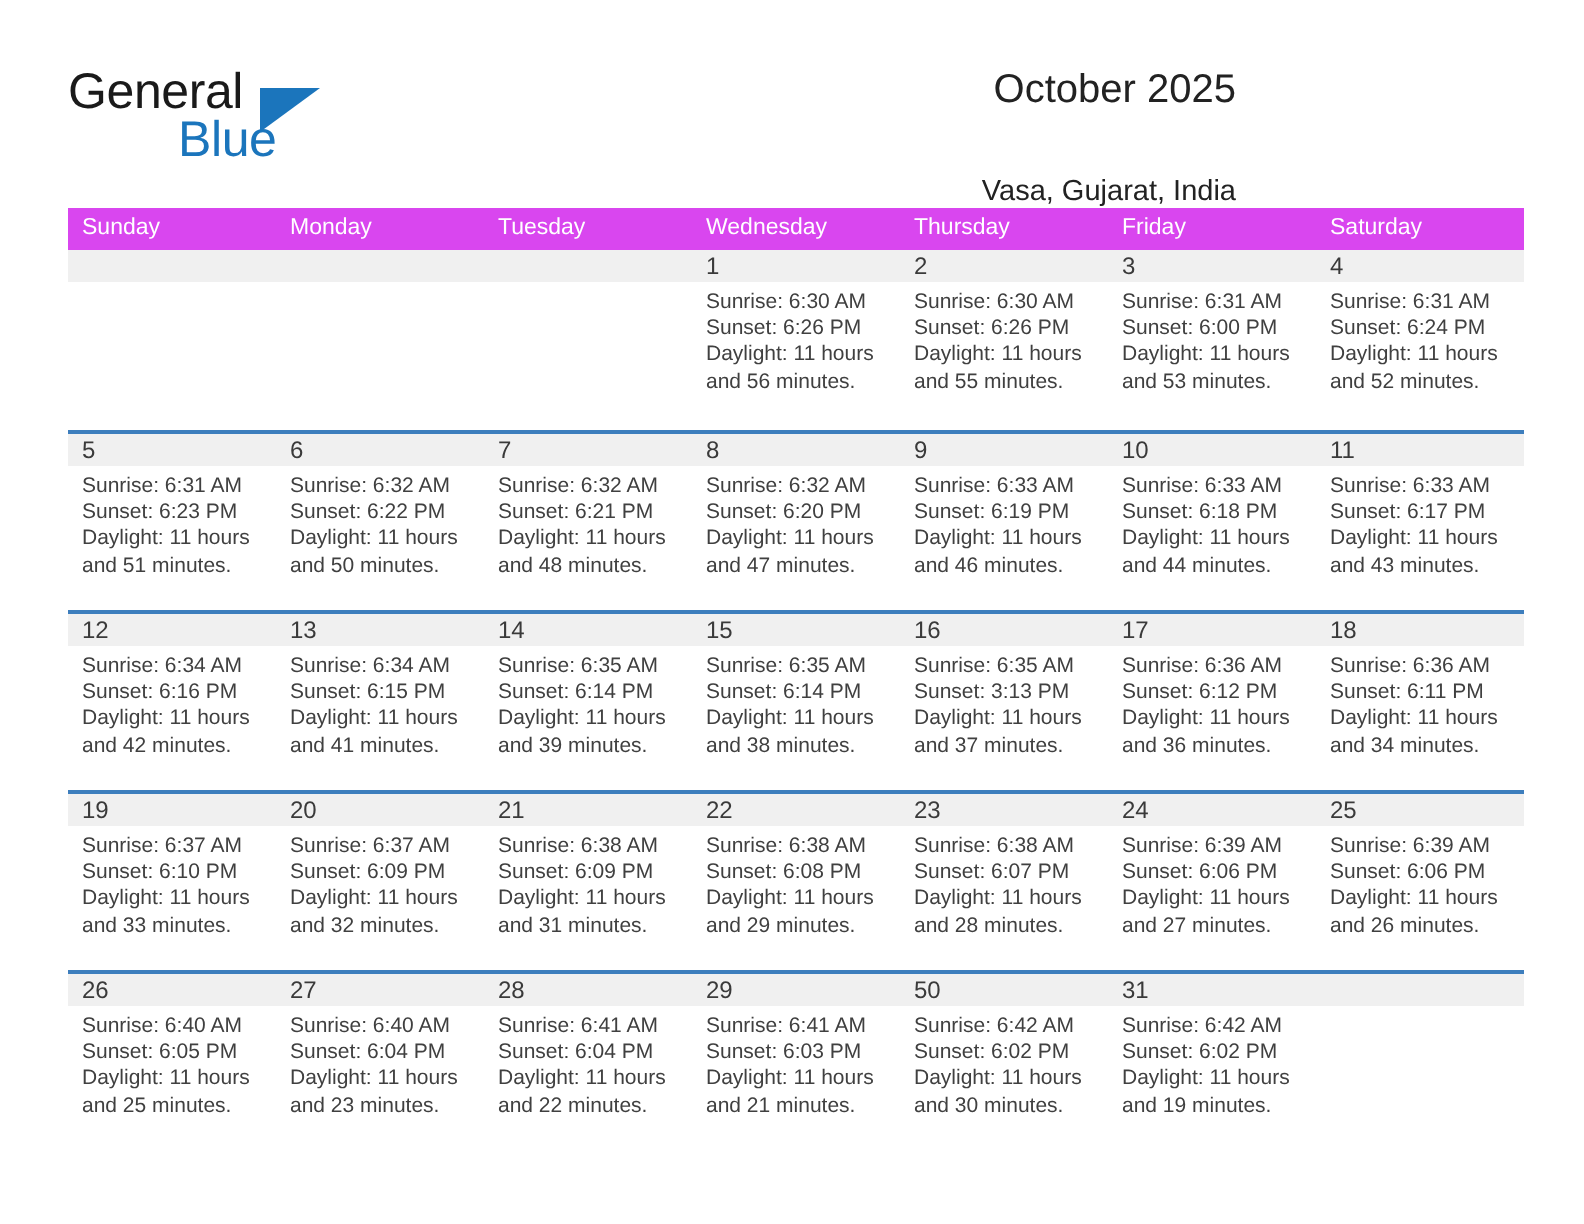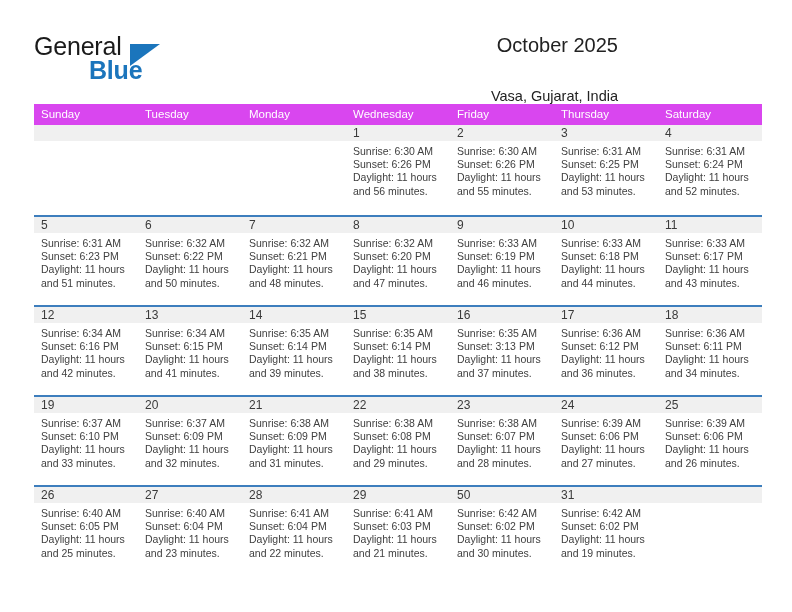--- a/index.html
+++ b/index.html
@@ -46,21 +46,20 @@
     font-family: "Liberation Sans", sans-serif;
   }
   .brand-blue {
     position: absolute;
     left: 55px;
     top: 24px;
     font-size: 25px;
     letter-spacing: -0.2px;
     color: #1b75bc;
     font-family: "Liberation Sans", sans-serif;
-    font-weight: bold;
   }
   .brand-tri {
     position: absolute;
     left: 96px;
     top: 12px;
     width: 0;
     height: 0;
     border-left: 30px solid #1b75bc;
     border-bottom: 22px solid transparent;
   }
@@ -171,25 +170,25 @@
       <h1 class="cal-title">October 2025</h1>
       <p class="cal-subtitle">Vasa, Gujarat, India</p>
     </div>
 
   </div>
 
   <div class="calendar">
 
     <div class="weekday-row">
       <div class="weekday-cell">Sunday</div>
+      <div class="weekday-cell">Monday</div>
       <div class="weekday-cell">Tuesday</div>
-      <div class="weekday-cell">Monday</div>
       <div class="weekday-cell">Wednesday</div>
+      <div class="weekday-cell">Thursday</div>
       <div class="weekday-cell">Friday</div>
-      <div class="weekday-cell">Thursday</div>
       <div class="weekday-cell">Saturday</div>
     </div>
 
     <div id="weeks-container">
         <div class="week-row first">
           <div class="day-cell empty">
             <div class="day-band"></div>
           </div>
           <div class="day-cell empty">
             <div class="day-band"></div>
@@ -215,21 +214,21 @@
               <div class="day-line">Sunset: 6:26 PM</div>
               <div class="day-line">Daylight: 11 hours</div>
               <div class="day-line">and 55 minutes.</div>
             </div>
           </div>
           <div class="day-cell">
             <div class="day-band"></div>
             <div class="day-num">3</div>
             <div class="day-lines">
               <div class="day-line">Sunrise: 6:31 AM</div>
-              <div class="day-line">Sunset: 6:25 PM</div>
+              <div class="day-line">Sunset: 6:00 PM</div>
               <div class="day-line">Daylight: 11 hours</div>
               <div class="day-line">and 53 minutes.</div>
             </div>
           </div>
           <div class="day-cell">
             <div class="day-band"></div>
             <div class="day-num">4</div>
             <div class="day-lines">
               <div class="day-line">Sunrise: 6:31 AM</div>
               <div class="day-line">Sunset: 6:24 PM</div>

